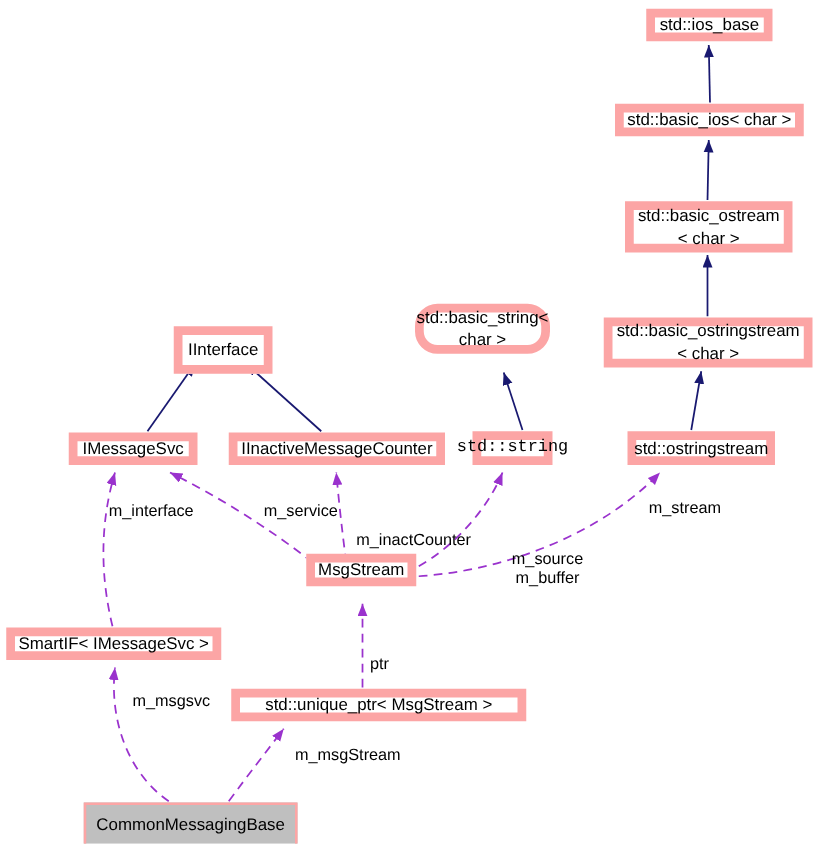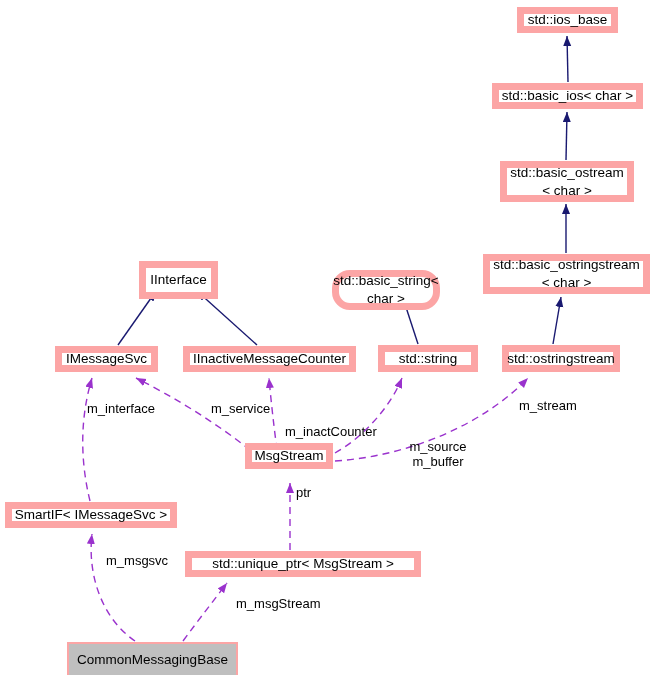--- a/index.html
+++ b/index.html
@@ -66,35 +66,35 @@
     <path d="M135,641 C104,620 87,578 92,534" stroke="#9a32cd" stroke-width="1.4" stroke-dasharray="7,5" fill="none" marker-end="url(#arr-purple)"></path>
     <path d="M183,641 C200,618 214,600 227,583" stroke="#9a32cd" stroke-width="1.4" stroke-dasharray="7,5" fill="none" marker-end="url(#arr-purple)"></path>
   </svg>
 
   <div class="node" style="left:517px;top:7px;width:101px;height:26px;">std::ios_base</div>
   <div class="node" style="left:492px;top:83px;width:151px;height:26px;">std::basic_ios&lt; char &gt;</div>
   <div class="node" style="left:500px;top:161px;width:134px;height:41px;">std::basic_ostream
 &lt; char &gt;</div>
   <div class="node" style="left:483px;top:254px;width:167px;height:40px;">std::basic_ostringstream
 &lt; char &gt;</div>
-  <div class="node" style="left:332px;top:270px;width:108px;height:40px;border-radius:18px;">std::basic_string&lt;
+  <div class="node" style="left:332px;top:243px;width:108px;height:40px;border-radius:18px;">std::basic_string&lt;
 char &gt;</div>
-  <div class="node" style="left:378px;top:345px;width:100px;height:27px;">std::string</div>
+  <div class="node" style="left:378px;top:345px;width:64px;height:27px;font-family:Liberation Mono, monospace;">std::string</div>
   <div class="node" style="left:487px;top:345px;width:118px;height:27px;margin-left:15px;">std::ostringstream</div>
   <div class="node" style="left:139px;top:261px;width:79px;height:38px;">IInterface</div>
   <div class="node" style="left:55px;top:346px;width:103px;height:26px;">IMessageSvc</div>
   <div class="node" style="left:183px;top:346px;width:173px;height:26px;">IInactiveMessageCounter</div>
   <div class="node" style="left:245px;top:443px;width:88px;height:26px;">MsgStream</div>
   <div class="node" style="left:5px;top:502px;width:172px;height:26px;">SmartIF&lt; IMessageSvc &gt;</div>
   <div class="node" style="left:185px;top:551px;width:236px;height:26px;">std::unique_ptr&lt; MsgStream &gt;</div>
   <div class="node focus" style="left:67px;top:642px;width:171px;height:36px;">CommonMessagingBase</div>
 
   <span class="edge-label" style="left:87px;top:402px;">m_interface</span>
   <span class="edge-label" style="left:211px;top:402px;">m_service</span>
   <span class="edge-label" style="left:285px;top:402px;margin-top:23px;">m_inactCounter</span>
   <span class="edge-label" style="left:406px;top:392px;width:64px;margin-top:48px;">m_source
 m_buffer</span>
   <span class="edge-label" style="left:519px;top:399px;">m_stream</span>
-  <span class="edge-label" style="left:296px;top:486px;">ptr</span>
+  <span class="edge-label" style="left:296px;top:524px;">ptr</span>
   <span class="edge-label" style="left:106px;top:554px;">m_msgsvc</span>
   <span class="edge-label" style="left:236px;top:597px;">m_msgStream</span>
 
 </div>
 
 </body></html>

